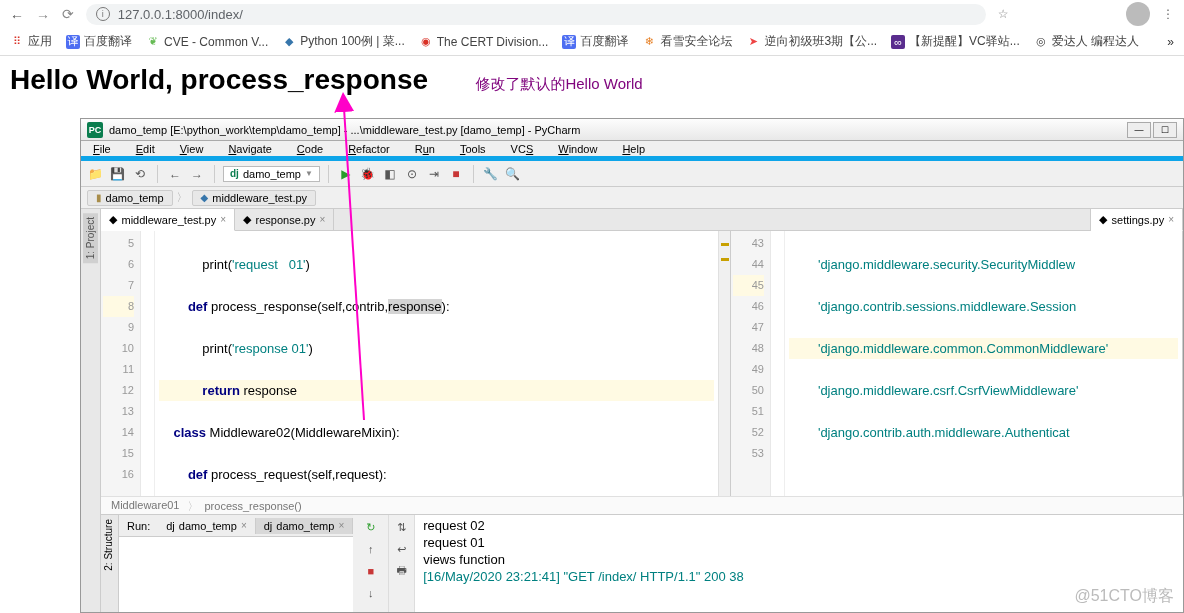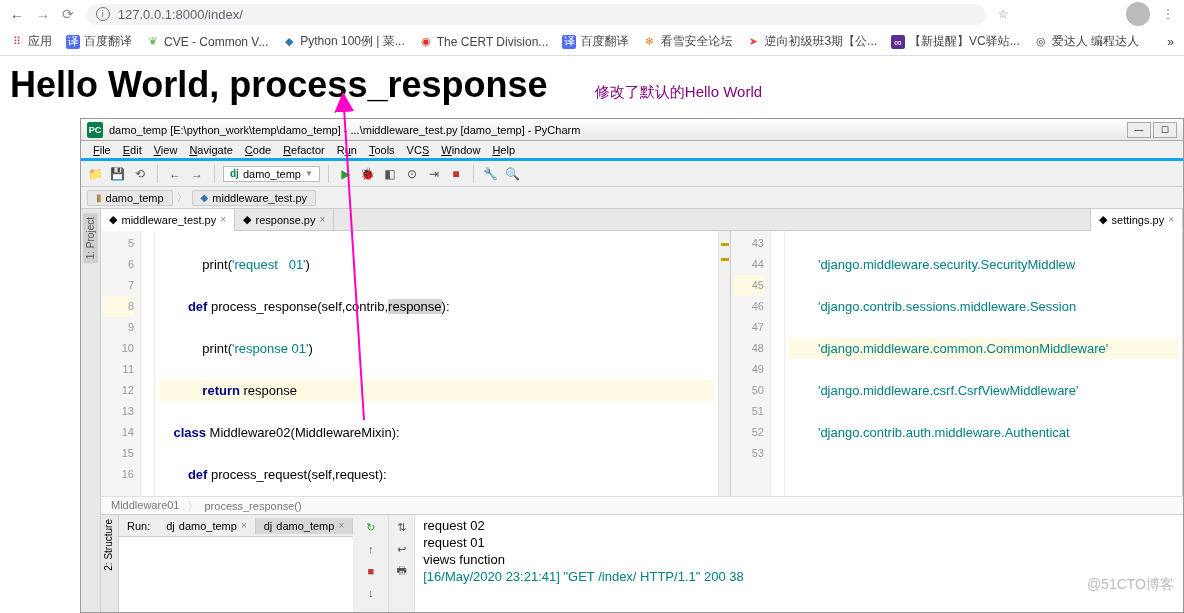--- a/index.html
+++ b/index.html
@@ -22,31 +22,31 @@
 .cve-ic { color:#6b5; }
 .py-ic { color:#3776ab; }
 .cert-ic { color:#d93025; }
 .kx-ic { color:#e67e22; }
 .nx-ic { background:#5a2d8e; color:#fff; border-radius:2px; font-size:8px; padding:1px; }
 .ad-ic { color:#333; }
 .more { margin-left:auto; color:#333; cursor:pointer; }
 
 
 .page-content { padding:8px 10px 4px; }
-.page-content h1 { font-size:36px; font-weight:bold; display:inline; }
+.page-content h1 { font-size:28px; font-weight:bold; display:inline; }
 .page-content .annot { color:#80067e; font-size:15px; margin-left:44px; }
 
 
 .ide { position:absolute; left:80px; top:118px; right:0; bottom:0; border:1px solid #999; background:#f0f0f0; display:flex; flex-direction:column; }
 .ide-title { height:22px; background:linear-gradient(#fdfdfd,#e8e8e8); display:flex; align-items:center; padding:0 6px; font-size:11px; border-bottom:1px solid #aaa; }
 .ide-title .pc-ic { width:16px; height:16px; background:#0a7d4e; color:#fff; display:flex; align-items:center; justify-content:center; font-size:9px; font-weight:bold; border-radius:2px; margin-right:6px; }
 .win-ctrl { margin-left:auto; display:flex; gap:2px; }
 .win-ctrl span { width:24px; height:16px; border:1px solid #aaa; background:#eee; display:flex; align-items:center; justify-content:center; font-size:9px; cursor:pointer; }
 
-.ide-menu { height:20px; display:flex; align-items:center; padding:0 6px; gap:0; font-size:11px; background:#f0f0f0; border-bottom:3px solid #0ea5e9; }
+.ide-menu { height:20px; display:flex; align-items:center; padding:0 6px; gap:13px; font-size:11px; background:#f0f0f0; border-bottom:5px solid #0ea5e9; }
 .ide-menu span { padding:2px 6px; cursor:pointer; }
 .ide-menu span u { text-decoration:underline; }
 
 .ide-tb { height:26px; display:flex; align-items:center; padding:0 6px; gap:6px; background:#f0f0f0; border-bottom:1px solid #ccc; }
 .ide-tb .tb-grp { display:flex; align-items:center; gap:4px; }
 .ide-tb .tb-btn { width:18px; height:18px; display:flex; align-items:center; justify-content:center; color:#555; cursor:pointer; font-size:12px; }
 .ide-tb .sep { width:1px; height:18px; background:#ccc; margin:0 2px; }
 .ide-tb .dj-sel { border:1px solid #bbb; background:#fff; padding:1px 6px; display:flex; align-items:center; gap:4px; font-size:11px; cursor:pointer; }
 .ide-tb .dj-ic { color:#0a7d4e; font-size:10px; font-weight:bold; }
 .ide-tb .tri { color:#888; font-size:8px; }
@@ -103,21 +103,21 @@
 .run-tabs .rtab .cls { color:#888; font-size:10px; }
 .run-body { flex:1; display:flex; }
 .run-tb { width:36px; background:#f0f0f0; border-right:1px solid #ddd; display:flex; flex-direction:column; align-items:center; padding:4px 0; gap:6px; }
 .run-tb .rb { width:16px; height:16px; display:flex; align-items:center; justify-content:center; cursor:pointer; font-size:11px; color:#555; }
 .run-tb .rb.play { color:#2a9d2a; }
 .run-tb .rb.stop { color:#c83737; }
 .run-out { flex:1; font-family:"Courier New",monospace; font-size:13px; padding:2px 8px; line-height:17px; overflow:hidden; }
 .run-out .log-ts { color:#008080; }
 
 .arrow-svg { position:absolute; left:0; top:0; pointer-events:none; }
-.watermark { position:absolute; right:10px; bottom:19px; color:#bbb; font-size:14px; }
+.watermark { position:absolute; right:10px; bottom:6px; color:#bbb; font-size:16px; }
 </style>
 </head>
 <body>
 
 <div class="browser-bar">
   <span class="nav-btn">←</span>
   <span class="nav-btn">→</span>
   <span class="nav-btn">⟳</span>
   <div class="addr-wrap">
     <span class="info-icn">i</span>

